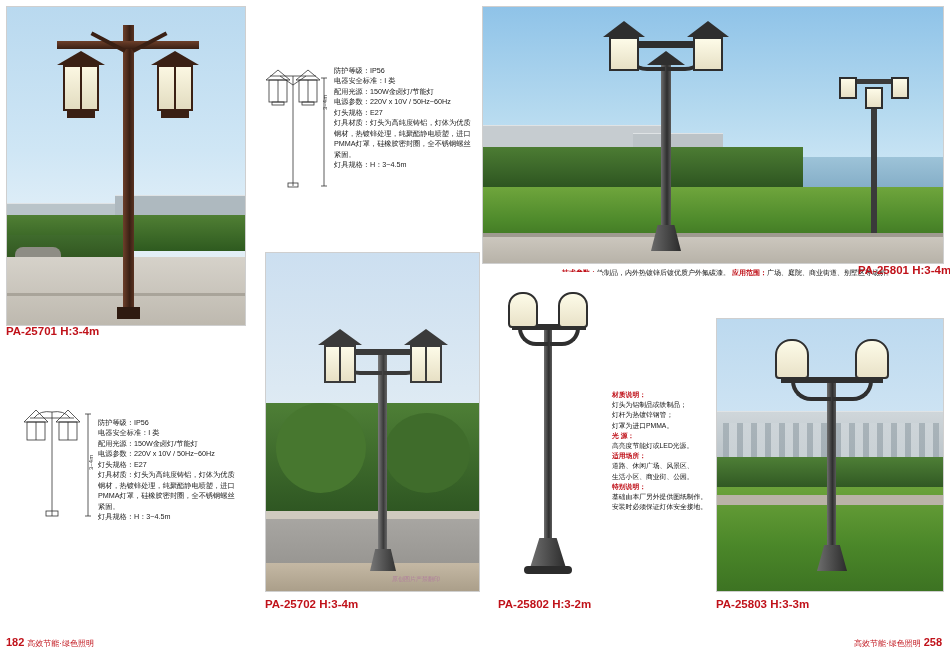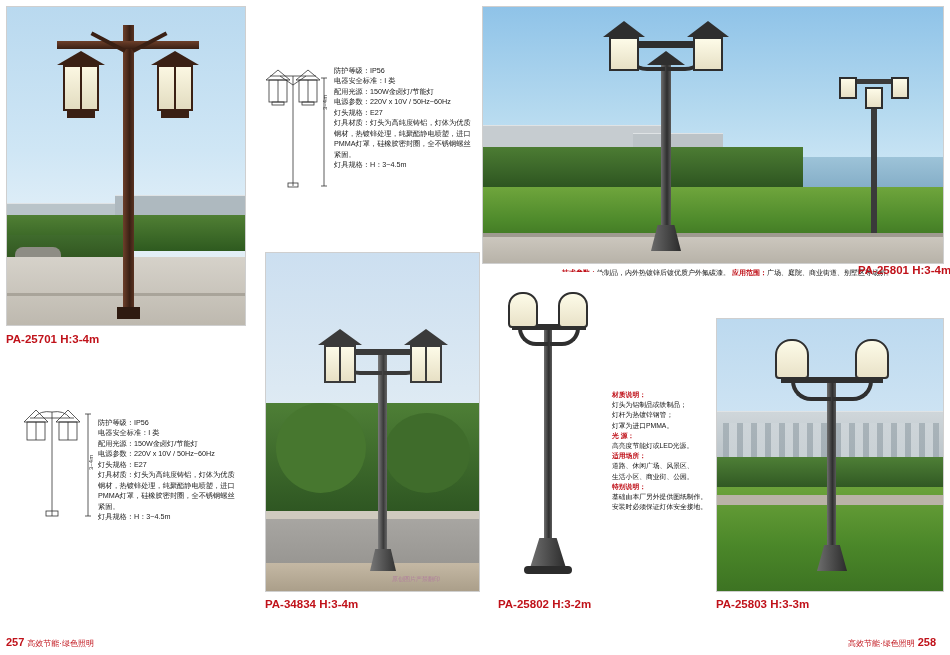--- a/index.html
+++ b/index.html
@@ -51,21 +51,21 @@
   .tech-line .val { color:#111; }
 
   
   .draw { position:absolute; }
   .dim { position:absolute; font-size:6px; color:#333; }
 
   
   .footer-bar { position:absolute; left:0; bottom:0; width:100%; height:26px; background:#ffffff; }
   .pg-left { position:absolute; left:6px; bottom:6px; font-size:11px; color:#c0121a; font-weight:bold; }
   .pg-left .sub { color:#c0121a; font-weight:normal; font-size:8px; margin-left:3px; }
-  .pg-right { position:absolute; right:14px; bottom:6px; font-size:11px; color:#c0121a; font-weight:bold; }
+  .pg-right { position:absolute; right:8px; bottom:6px; font-size:11px; color:#c0121a; font-weight:bold; }
   .pg-right .sub { color:#c0121a; font-weight:normal; font-size:8px; margin-right:3px; }
 
   .watermark { position:absolute; font-size:6px; color:#b08aa0; }
 </style>
 </head>
 <body>
 
 <div class="page">
 
   <div class="photo" style="left:6px; top:6px; width:240px; height:320px;">
@@ -92,21 +92,21 @@
     <div style="position:absolute;left:73px;top:58px;width:2px;height:46px;background:#3a2014;"></div>
     <div style="position:absolute;left:60px;top:104px;width:28px;height:7px;background:#3a2014;"></div>
 
     <div class="lantern-top" style="left:144px; top:44px; width:48px; height:14px; clip-path:polygon(0 100%,50% 0,100% 100%); background:#3a2014;"></div>
     <div class="lantern" style="left:150px; top:58px; width:36px; height:46px; background:linear-gradient(#fbf7e2,#e2dcc0); border:2px solid #3a2014;"></div>
     <div style="position:absolute;left:167px;top:58px;width:2px;height:46px;background:#3a2014;"></div>
     <div style="position:absolute;left:154px;top:104px;width:28px;height:7px;background:#3a2014;"></div>
 
     <div style="position:absolute;left:110px;top:300px;width:23px;height:12px;background:#2e1a10;"></div>
   </div>
-  <div class="caption" style="left:6px; top:333px;">PA-25701 H:3-4m</div>
+  <div class="caption" style="left:6px; top:325px;">PA-25701 H:3-4m</div>
 
   <div class="draw" style="left:258px; top:58px; width:70px; height:130px;">
     <svg width="70" height="130" viewBox="0 0 70 130">
       <g stroke="#333" stroke-width="0.8" fill="none">
         <line x1="35" y1="18" x2="35" y2="128"></line>
         <line x1="12" y1="18" x2="58" y2="18"></line>
         <line x1="22" y1="18" x2="35" y2="27"></line>
         <line x1="48" y1="18" x2="35" y2="27"></line>
 
         <polygon points="8,22 20,12 32,22"></polygon>
@@ -231,21 +231,21 @@
     <div style="position:absolute;left:118px;top:100px;width:44px;height:22px;border-right:4px solid #3a3a3a;border-bottom:4px solid #3a3a3a;border-radius:0 0 24px 0;"></div>
     <div class="lantern-top" style="left:52px; top:76px; width:44px; height:16px; clip-path:polygon(0 100%,50% 0,100% 100%); background:#3a3a3a;"></div>
     <div class="lantern" style="left:58px; top:92px; width:32px; height:38px; background:linear-gradient(#fdfbe8,#e7e0c5); border:2px solid #3a3a3a;"></div>
     <div style="position:absolute;left:73px;top:92px;width:2px;height:38px;background:#3a3a3a;"></div>
     <div class="lantern-top" style="left:138px; top:76px; width:44px; height:16px; clip-path:polygon(0 100%,50% 0,100% 100%); background:#3a3a3a;"></div>
     <div class="lantern" style="left:144px; top:92px; width:32px; height:38px; background:linear-gradient(#fdfbe8,#e7e0c5); border:2px solid #3a3a3a;"></div>
     <div style="position:absolute;left:159px;top:92px;width:2px;height:38px;background:#3a3a3a;"></div>
     <div style="position:absolute;left:104px;top:296px;width:26px;height:22px;background:linear-gradient(90deg,#777,#333);clip-path:polygon(20% 0,80% 0,100% 100%,0 100%);"></div>
     <div class="watermark" style="left:126px; top:322px; color:#b17f9c;">原创图片严禁翻印</div>
   </div>
-  <div class="caption" style="left:265px; top:598px;">PA-34834 H:3-4m</div>
+  <div class="caption" style="left:265px; top:598px;">PA-25702 H:3-4m</div>
 
   <div class="photo" style="left:494px; top:272px; width:108px; height:320px; border:none;">
     <div style="position:absolute;inset:0;background:#ffffff;"></div>
 
     <div class="pole" style="left:50px; top:56px; width:8px; height:232px; background:linear-gradient(90deg,#6f6f6f,#2f2f2f 60%,#5b5b5b);"></div>
     <div class="arm" style="left:18px; top:52px; width:74px; height:6px; background:#2f2f2f;"></div>
     <div style="position:absolute;left:24px;top:56px;width:30px;height:18px;border-left:4px solid #2f2f2f;border-bottom:4px solid #2f2f2f;border-radius:0 0 0 18px;"></div>
     <div style="position:absolute;left:56px;top:56px;width:30px;height:18px;border-right:4px solid #2f2f2f;border-bottom:4px solid #2f2f2f;border-radius:0 0 18px 0;"></div>
     <div class="lantern" style="left:14px; top:20px; width:30px; height:36px; border-radius:14px 14px 4px 4px; background:linear-gradient(#fdfbe8,#e9e2c8); border:2px solid #2f2f2f;"></div>
     <div class="lantern" style="left:64px; top:20px; width:30px; height:36px; border-radius:14px 14px 4px 4px; background:linear-gradient(#fdfbe8,#e9e2c8); border:2px solid #2f2f2f;"></div>
@@ -286,20 +286,20 @@
     <div style="position:absolute;left:74px;top:62px;width:40px;height:20px;border-left:4px solid #2f2f2f;border-bottom:4px solid #2f2f2f;border-radius:0 0 0 22px;"></div>
     <div style="position:absolute;left:116px;top:62px;width:40px;height:20px;border-right:4px solid #2f2f2f;border-bottom:4px solid #2f2f2f;border-radius:0 0 22px 0;"></div>
     <div class="lantern" style="left:58px; top:20px; width:34px; height:40px; border-radius:16px 16px 4px 4px; background:linear-gradient(#fdfbe8,#e9e2c8); border:2px solid #2f2f2f;"></div>
     <div class="lantern" style="left:138px; top:20px; width:34px; height:40px; border-radius:16px 16px 4px 4px; background:linear-gradient(#fdfbe8,#e9e2c8); border:2px solid #2f2f2f;"></div>
     <div style="position:absolute;left:100px;top:226px;width:30px;height:26px;background:linear-gradient(90deg,#6e6e6e,#2b2b2b);clip-path:polygon(24% 0,76% 0,100% 100%,0 100%);"></div>
   </div>
   <div class="caption" style="left:716px; top:598px;">PA-25803 H:3-3m</div>
 
   <div class="footer-bar">
     <div class="pg-left">
-      <span>257</span><span class="sub">高效节能·绿色照明</span>
+      <span>182</span><span class="sub">高效节能·绿色照明</span>
     </div>
     <div class="pg-right">
       <span class="sub">高效节能·绿色照明</span><span>258</span>
     </div>
   </div>
 
 </div>
 
 </body></html>

